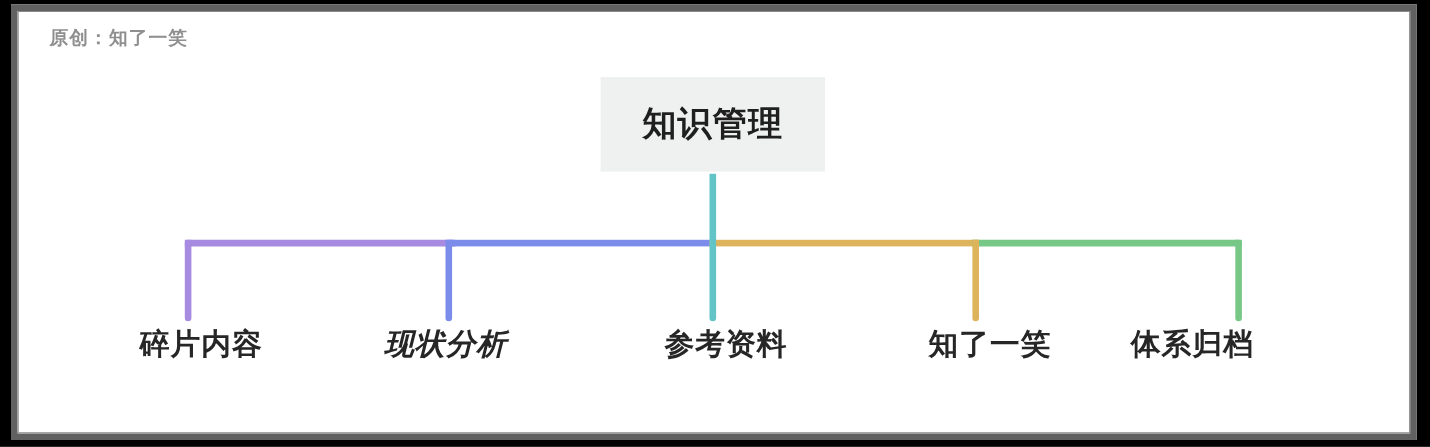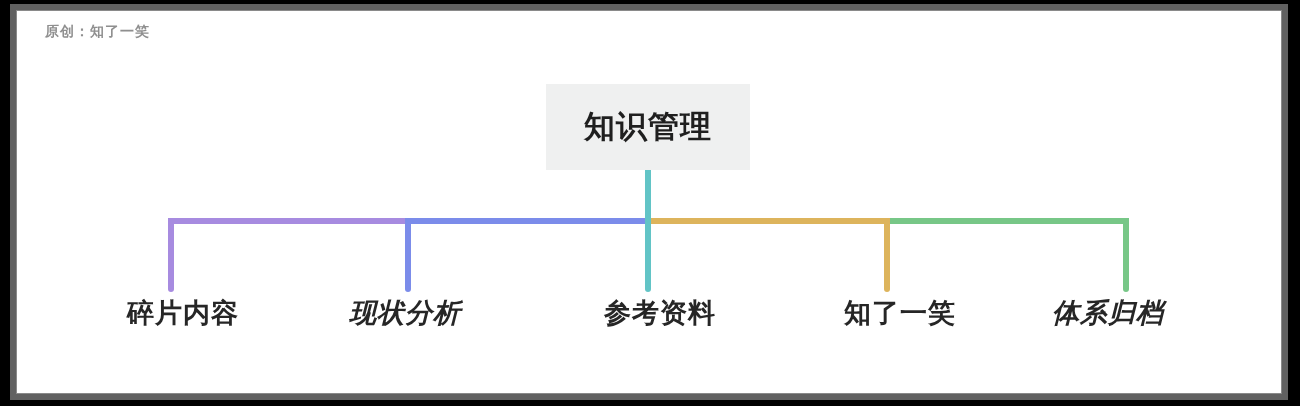--- a/index.html
+++ b/index.html
@@ -21,31 +21,31 @@
     box-sizing: border-box;
     background: #ffffff;
     border: 6px solid #616161;
     box-shadow: inset 0 0 0 1px #8a8a8a;
     z-index: 0;
   }
   .watermark {
     position: absolute;
     left: 45px;
     top: 23px;
-    font-size: 14px;
+    font-size: 17px;
     font-weight: bold;
     color: #8f8f8f;
     letter-spacing: 1px;
     white-space: nowrap;
     z-index: 5;
   }
   .root-node {
     position: absolute;
     left: 546px;
-    top: 84px;
+    top: 70px;
     width: 204px;
     height: 86px;
     background: #eff0f0;
     border-radius: 0;
     display: flex;
     align-items: center;
     justify-content: center;
     font-size: 31px;
     font-weight: bold;
     color: #1f1f1f;
@@ -93,21 +93,21 @@
     color: #262626;
     letter-spacing: 1px;
     white-space: nowrap;
     z-index: 4;
     margin-left: 12px;
   }
   #branch-label-1 { left: 171px; }
   #branch-label-2 { left: 393px; font-style: italic; }
   #branch-label-3 { left: 648px; text-align: right; }
   #branch-label-4 { left: 888px; }
-  #branch-label-5 { left: 1096px; font-style: italic; }
+  #branch-label-5 { left: 1072px; }
 </style>
 </head>
 <body>
 
 <div class="canvas-card"></div>
 
 <div class="watermark">原创：知了一笑</div>
 
 <div class="root-node">
   <span>知识管理</span>

